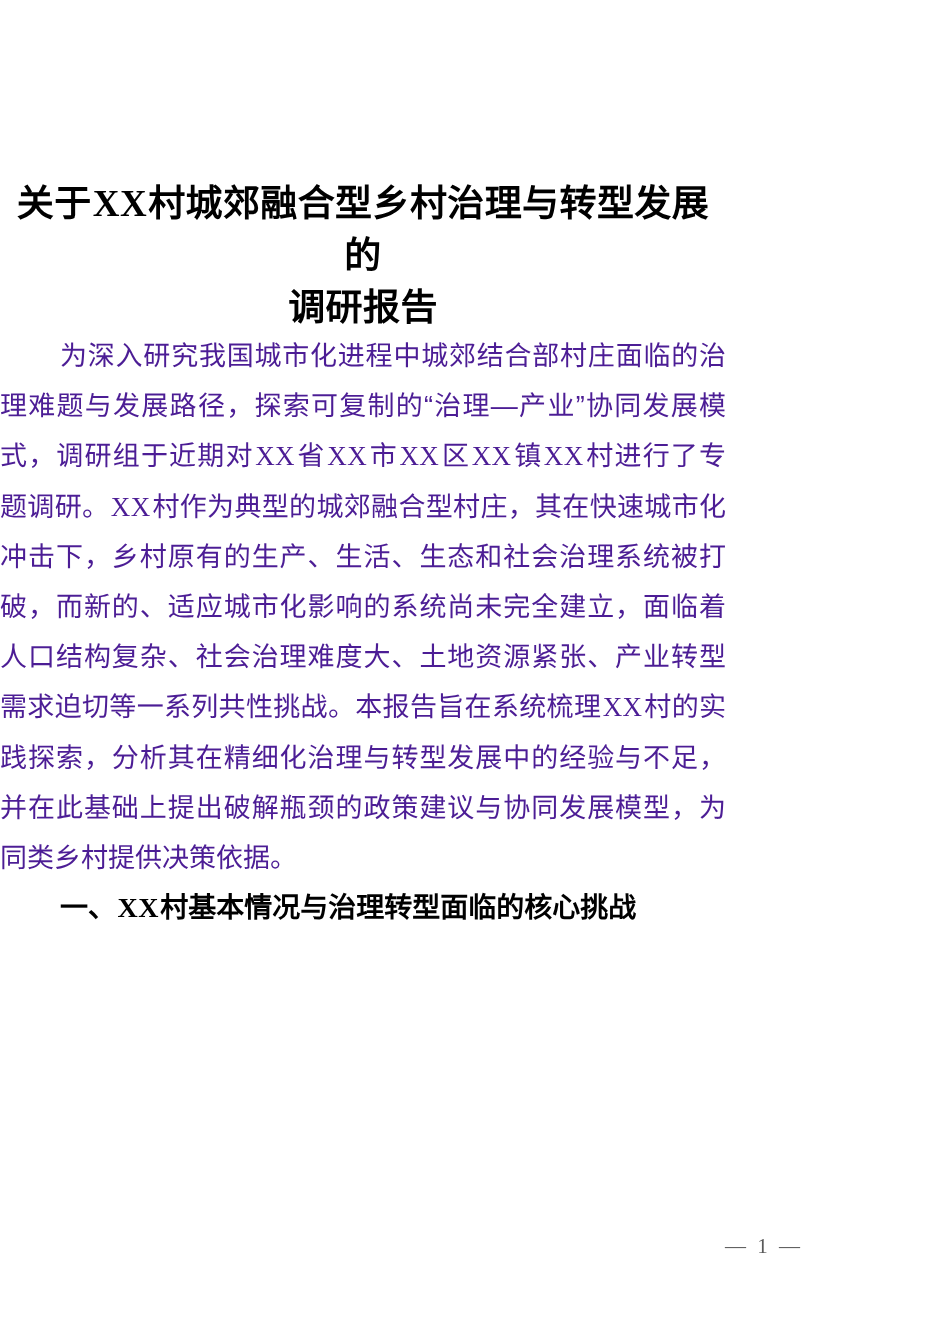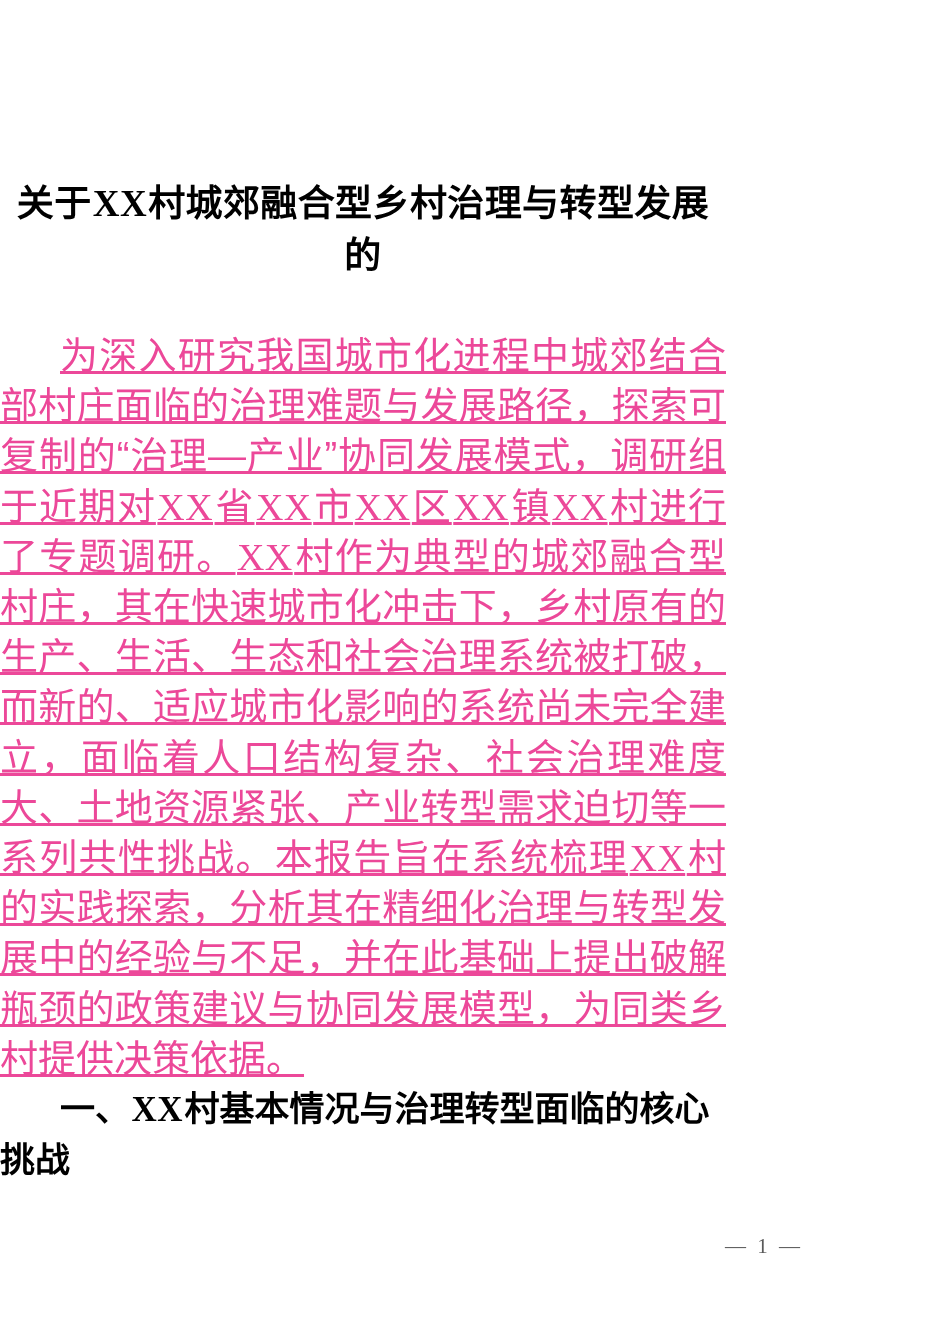--- a/index.html
+++ b/index.html
@@ -58,37 +58,36 @@
     position: absolute;
     left: 0;
     top: 331px;
     width: 726px;
   }
 
   p.para {
     margin: 0;
     padding: 0;
     font-family: "Liberation Sans", "DejaVu Sans", sans-serif;
-    font-size: 38px;
+    font-size: 27px;
     line-height: 50.2px;
     text-align: justify;
     text-justify: inter-ideograph;
     text-indent: 60px;
-    color: #ec4899;
+    color: #4c1d95;
     letter-spacing: 0px;
     word-break: break-all;
-    text-decoration: underline;
   }
 
   h2.section-heading {
     margin: 0;
     padding: 0;
     font-family: "Liberation Sans", "DejaVu Sans", sans-serif;
     font-weight: 700;
-    font-size: 35px;
+    font-size: 28px;
     line-height: 50.2px;
     text-indent: 60px;
     text-align: left;
     color: #000;
     letter-spacing: 0px;
   }
 
   
   .lat {
     font-family: "Liberation Serif", "DejaVu Serif", serif;
@@ -115,20 +114,21 @@
     box-sizing: border-box;
   }
 </style>
 </head>
 <body>
 
 <div class="page">
 
   <h1 class="doc-title">
     <span>关于<span class="lat">XX</span>村城郊融合型乡村治理与转型发展的</span><br>
+    <span>调研报告</span>
   </h1>
 
   <div class="body-block">
 
     <p class="para">为深入研究我国城市化进程中城郊结合部村庄面临的治理难题与发展路径，探索可复制的“治理—产业”协同发展模式，调研组于近期对<span class="lat">XX</span>省<span class="lat">XX</span>市<span class="lat">XX</span>区<span class="lat">XX</span>镇<span class="lat">XX</span>村进行了专题调研。<span class="lat">XX</span>村作为典型的城郊融合型村庄，其在快速城市化冲击下，乡村原有的生产、生活、生态和社会治理系统被打破，而新的、适应城市化影响的系统尚未完全建立，面临着人口结构复杂、社会治理难度大、土地资源紧张、产业转型需求迫切等一系列共性挑战。本报告旨在系统梳理<span class="lat">XX</span>村的实践探索，分析其在精细化治理与转型发展中的经验与不足，并在此基础上提出破解瓶颈的政策建议与协同发展模型，为同类乡村提供决策依据。</p>
 
     <h2 class="section-heading">一、<span class="lat">XX</span>村基本情况与治理转型面临的核心挑战</h2>
 
 
   </div>

